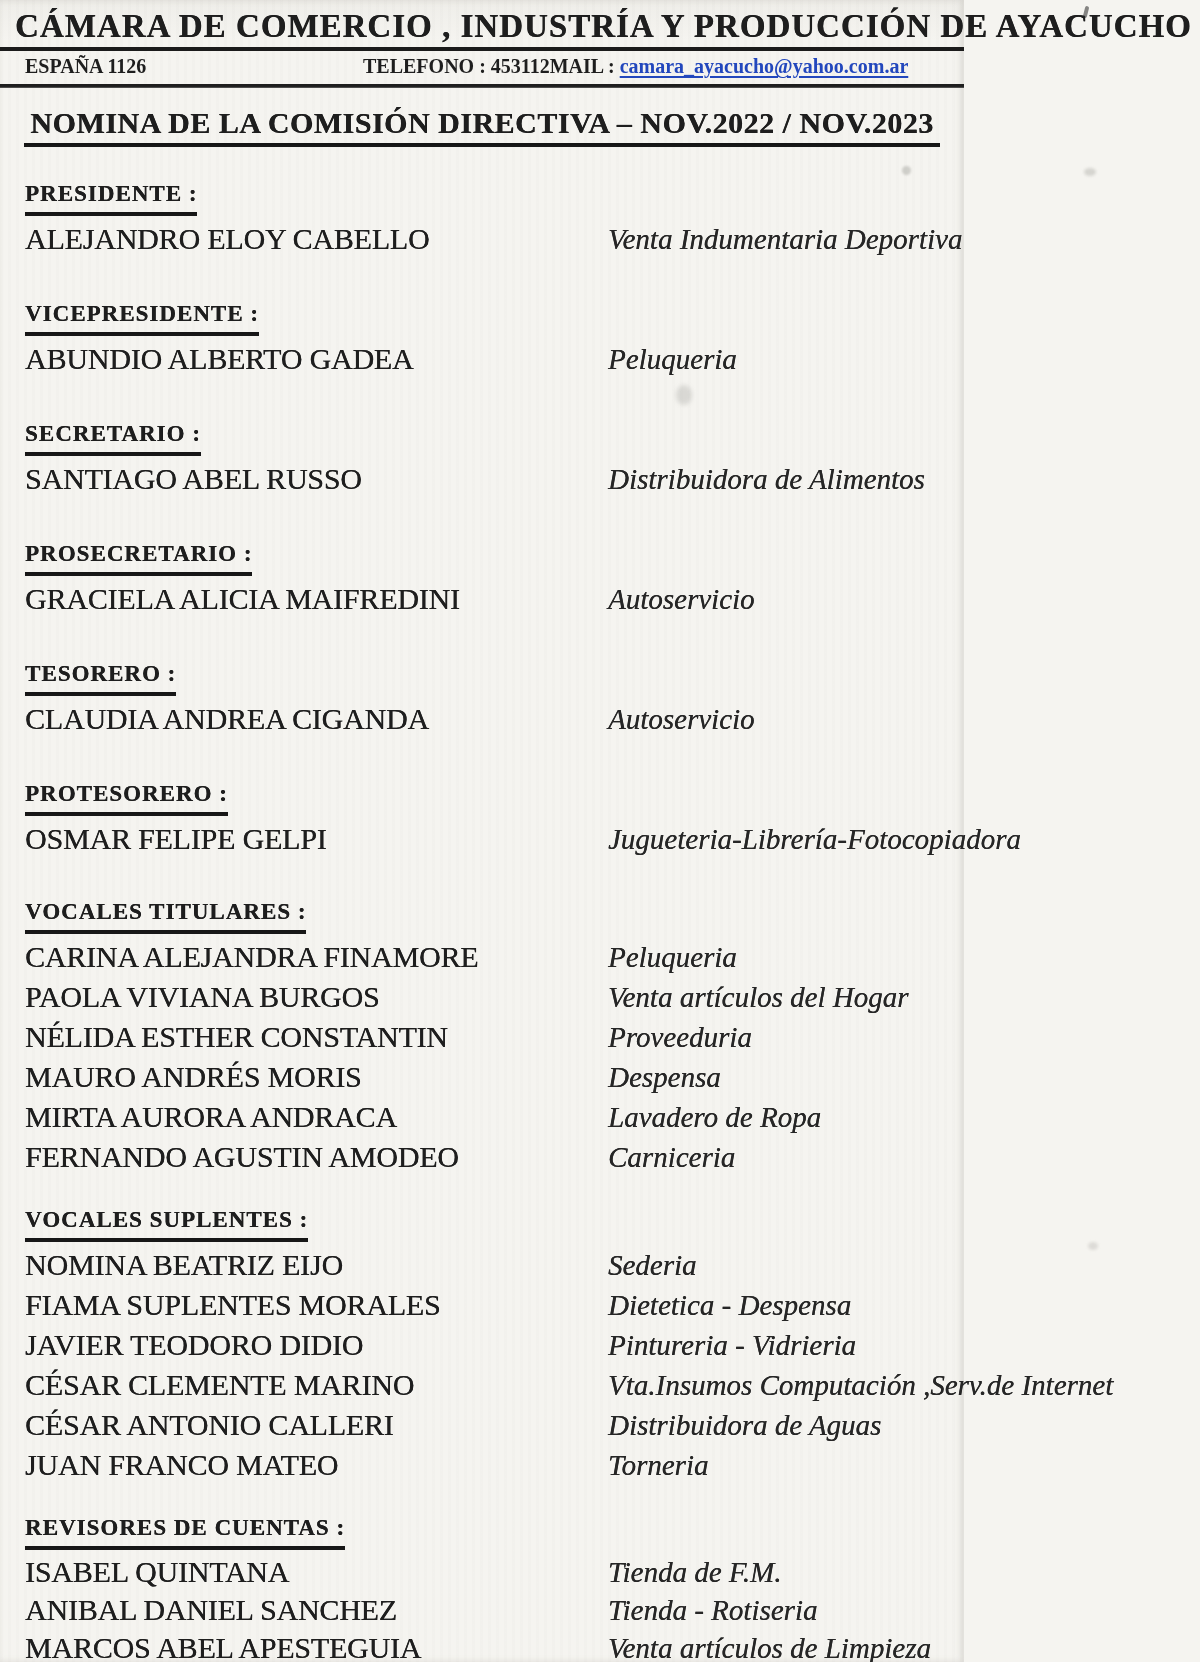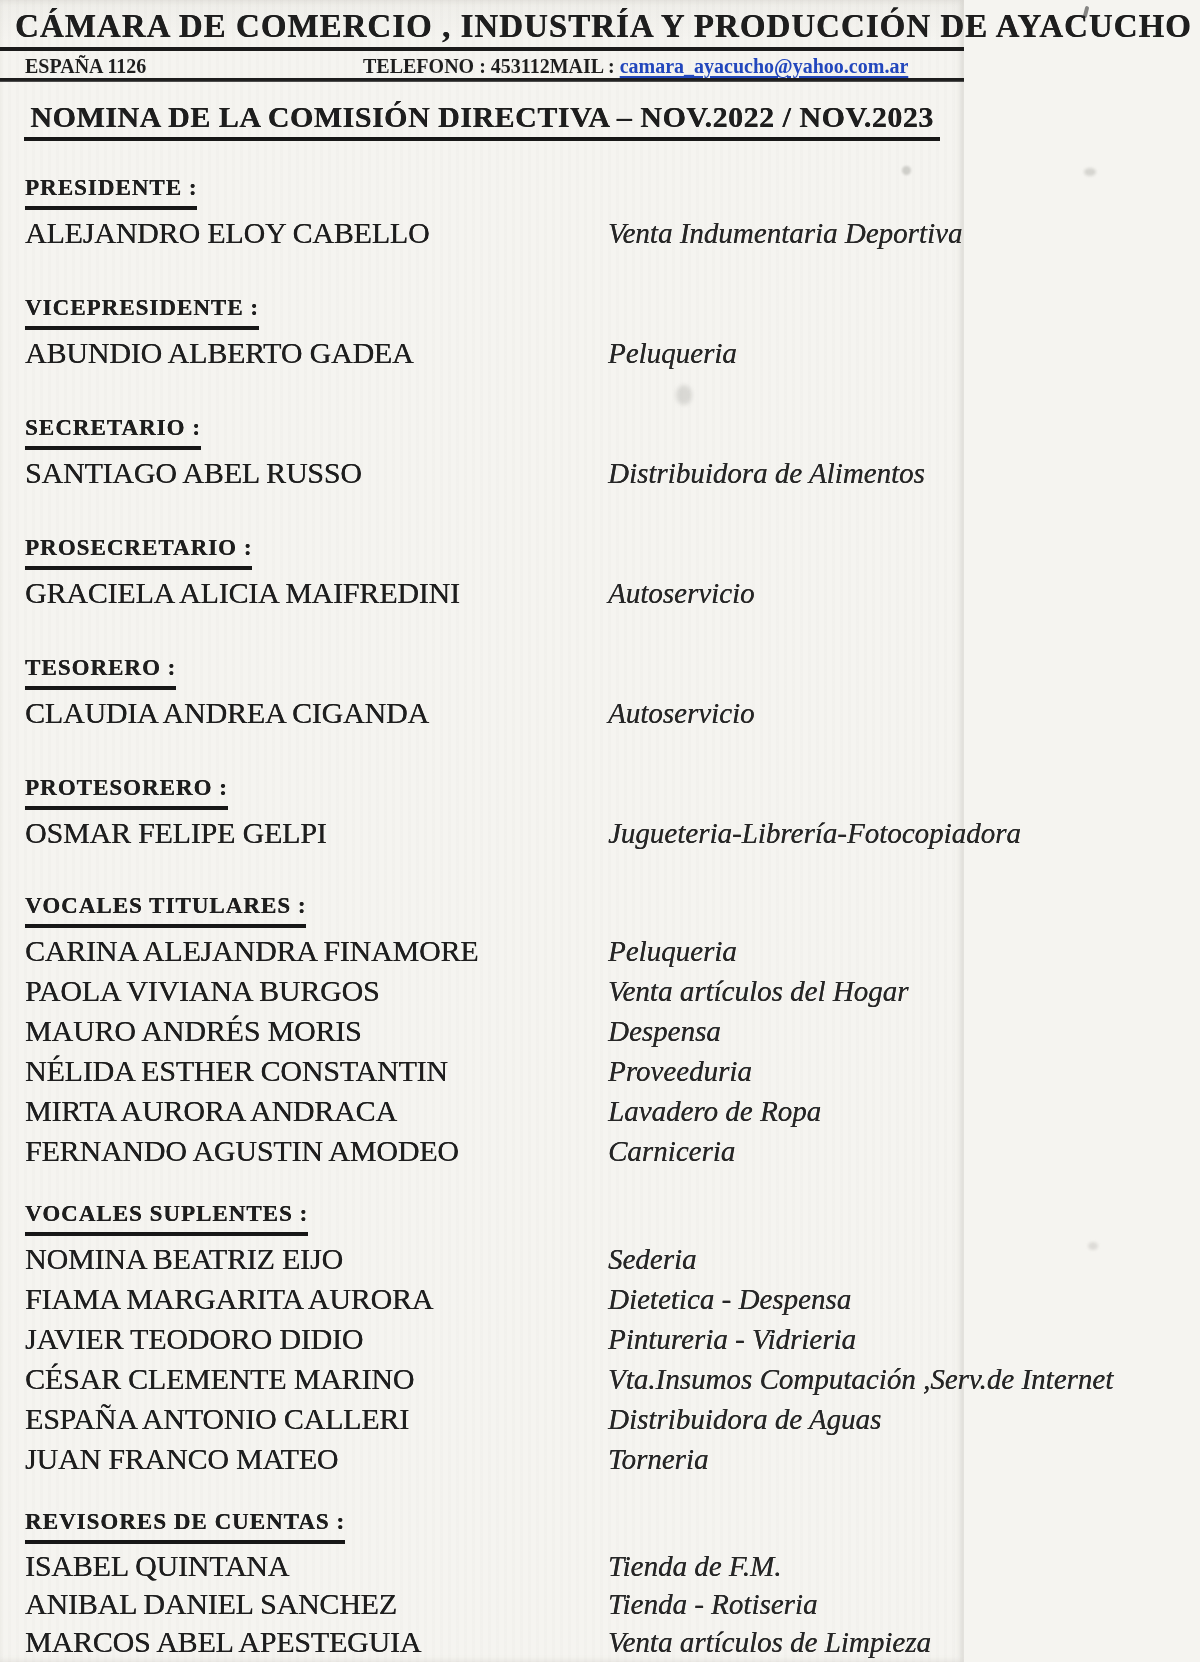--- a/index.html
+++ b/index.html
@@ -37,21 +37,21 @@
     padding: 0 30px 1px 15px;
     border-bottom: 4px solid #1b1b1b;
     white-space: nowrap;
     text-shadow: 0.3px 0 0 #1b1b1b;
   }
   .contact-bar {
     position: relative;
     display: grid;
     grid-template-columns: 338px max-content 1fr;
     align-items: center;
-    padding: 4px 72px 0 25px;
+    padding: 4px 72px 6px 25px;
     border-bottom: 3px solid #1e1e1e;
     font-size: 20px;
     font-weight: bold;
     white-space: nowrap;
   }
   .contact-bar::after {
     content: "";
     position: absolute;
     left: 0; right: 0;
     bottom: -4px;
@@ -238,59 +238,59 @@
       <div class="members">
         <div class="member-row">
           <span class="member-name">CARINA ALEJANDRA FINAMORE</span>
           <span class="member-business">Peluqueria</span>
         </div>
         <div class="member-row">
           <span class="member-name">PAOLA VIVIANA BURGOS</span>
           <span class="member-business">Venta artículos del Hogar</span>
         </div>
         <div class="member-row">
+          <span class="member-name">NÉLIDA ESTHER CONSTANTIN</span>
+          <span class="member-business">Proveeduria</span>
+        </div>
+        <div class="member-row">
           <span class="member-name">MAURO ANDRÉS MORIS</span>
           <span class="member-business">Despensa</span>
         </div>
         <div class="member-row">
-          <span class="member-name">NÉLIDA ESTHER CONSTANTIN</span>
-          <span class="member-business">Proveeduria</span>
-        </div>
-        <div class="member-row">
           <span class="member-name">MIRTA AURORA ANDRACA</span>
           <span class="member-business">Lavadero de Ropa</span>
         </div>
         <div class="member-row">
           <span class="member-name">FERNANDO AGUSTIN AMODEO</span>
           <span class="member-business">Carniceria</span>
         </div>
       </div>
     </section>
 
     <section class="section" id="sec-7">
       <div class="section-title-row"><span class="section-title">VOCALES SUPLENTES :</span></div>
       <div class="members">
         <div class="member-row">
           <span class="member-name">NOMINA BEATRIZ EIJO</span>
           <span class="member-business">Sederia</span>
         </div>
         <div class="member-row">
-          <span class="member-name">FIAMA MARGARITA AURORA</span>
+          <span class="member-name">FIAMA SUPLENTES MORALES</span>
           <span class="member-business">Dietetica - Despensa</span>
         </div>
         <div class="member-row">
           <span class="member-name">JAVIER TEODORO DIDIO</span>
           <span class="member-business">Pintureria - Vidrieria</span>
         </div>
         <div class="member-row">
           <span class="member-name">CÉSAR CLEMENTE MARINO</span>
           <span class="member-business">Vta.Insumos Computación ,Serv.de Internet</span>
         </div>
         <div class="member-row">
-          <span class="member-name">ESPAÑA ANTONIO CALLERI</span>
+          <span class="member-name">CÉSAR ANTONIO CALLERI</span>
           <span class="member-business">Distribuidora de Aguas</span>
         </div>
         <div class="member-row">
           <span class="member-name">JUAN FRANCO MATEO</span>
           <span class="member-business">Torneria</span>
         </div>
       </div>
     </section>
 
     <section class="section" id="sec-8">

